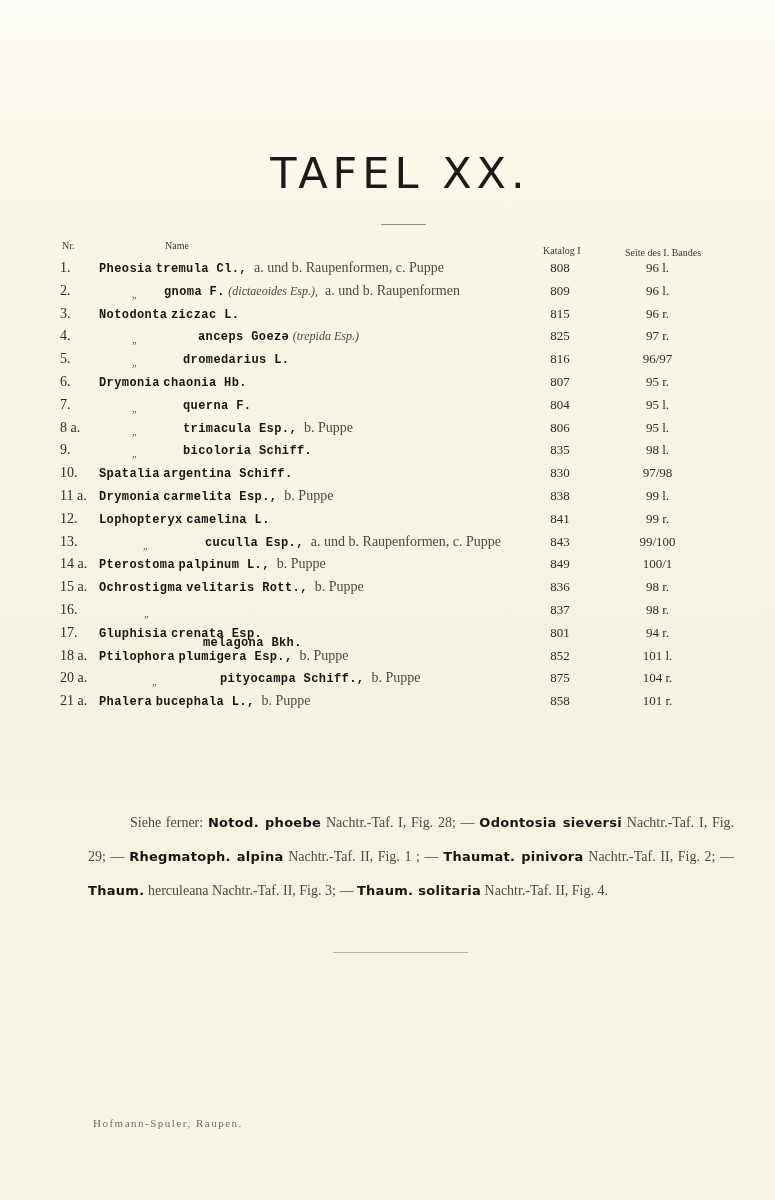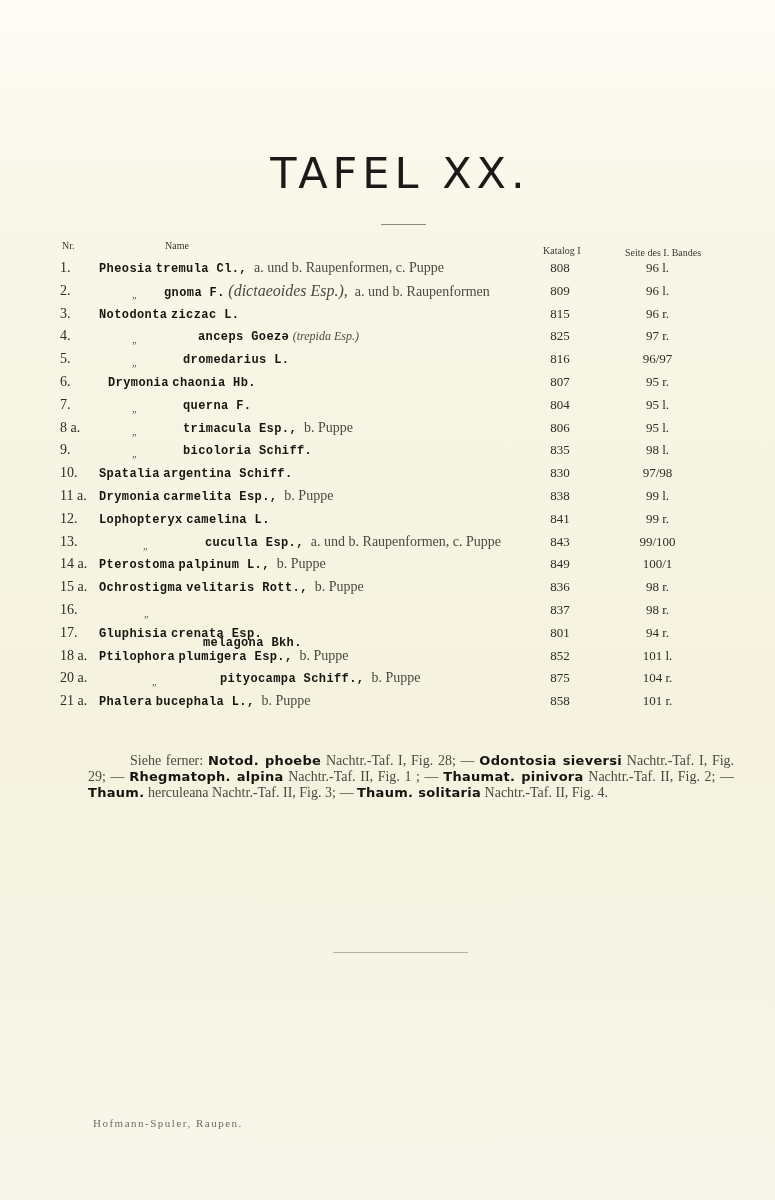--- a/index.html
+++ b/index.html
@@ -75,24 +75,24 @@
       color: #16150f;
     }
     .plain { color: #4b4943; }
     .ital { font-style: italic; color: #4b4943; }
     .kat { left: 540px; width: 40px; text-align: center; color: #2f2d29; font-size: 13px; }
     .seite { left: 620px; width: 75px; text-align: center; color: #2f2d29; font-size: 13px; }
 
     .note {
       position: absolute;
       left: 88px;
-      top: 753px;
+      top: 806px;
       width: 646px;
       font-size: 14px;
-      line-height: 16px;
+      line-height: 34px;
       color: #4b4943;
       text-indent: 42px;
       text-align: justify;
     }
     .note b {
       font-family: "DejaVu Sans", "Liberation Sans", sans-serif;
       font-weight: bold;
       font-size: 13px;
       color: #16150f;
       letter-spacing: 0.3px;
@@ -130,21 +130,21 @@
 <div class="rows" id="rows">
     <div class="row">
       <span class="nr">1.</span>
       <span style="left: 99px;"><span class="name-bold">Pheosia</span> <span class="name-bold">tremula Cl.,</span>&nbsp; <span class="plain">a. und b. Raupenformen, c. Puppe</span></span>
       <span class="kat">808</span>
       <span class="seite">96 l.</span>
     </div>
     <div class="row">
       <span class="nr">2.</span>
       <span class="ditto" style="left: 132px;">„</span>
-      <span style="left: 164px;"><span class="name-bold">gnoma F.</span> <span class="ital" style="font-size: 16px;">(dictaeoides Esp.),</span>&nbsp; <span class="plain">a. und b. Raupenformen</span></span>
+      <span style="left: 164px;"><span class="name-bold">gnoma F.</span> <span class="ital" style="font-size: 12px;">(dictaeoides Esp.),</span>&nbsp; <span class="plain">a. und b. Raupenformen</span></span>
       <span class="kat">809</span>
       <span class="seite">96 l.</span>
     </div>
     <div class="row">
       <span class="nr">3.</span>
       <span style="left: 99px;"><span class="name-bold">Notodonta</span> <span class="name-bold">ziczac L.</span></span>
       <span class="kat">815</span>
       <span class="seite">96 r.</span>
     </div>
     <div class="row">
@@ -156,21 +156,21 @@
     </div>
     <div class="row">
       <span class="nr">5.</span>
       <span class="ditto" style="left: 132px;">„</span>
       <span style="left: 183px;"><span class="name-bold">dromedarius L.</span></span>
       <span class="kat">816</span>
       <span class="seite">96/97</span>
     </div>
     <div class="row">
       <span class="nr">6.</span>
-      <span style="left: 108px; text-align: right;"><span class="name-bold">Drymonia</span> <span class="name-bold">chaonia Hb.</span></span>
+      <span style="left: 99px; text-align: right;"><span class="name-bold">Drymonia</span> <span class="name-bold">chaonia Hb.</span></span>
       <span class="kat">807</span>
       <span class="seite">95 r.</span>
     </div>
     <div class="row">
       <span class="nr">7.</span>
       <span class="ditto" style="left: 132px;">„</span>
       <span style="left: 183px;"><span class="name-bold">querna F.</span></span>
       <span class="kat">804</span>
       <span class="seite">95 l.</span>
     </div>

